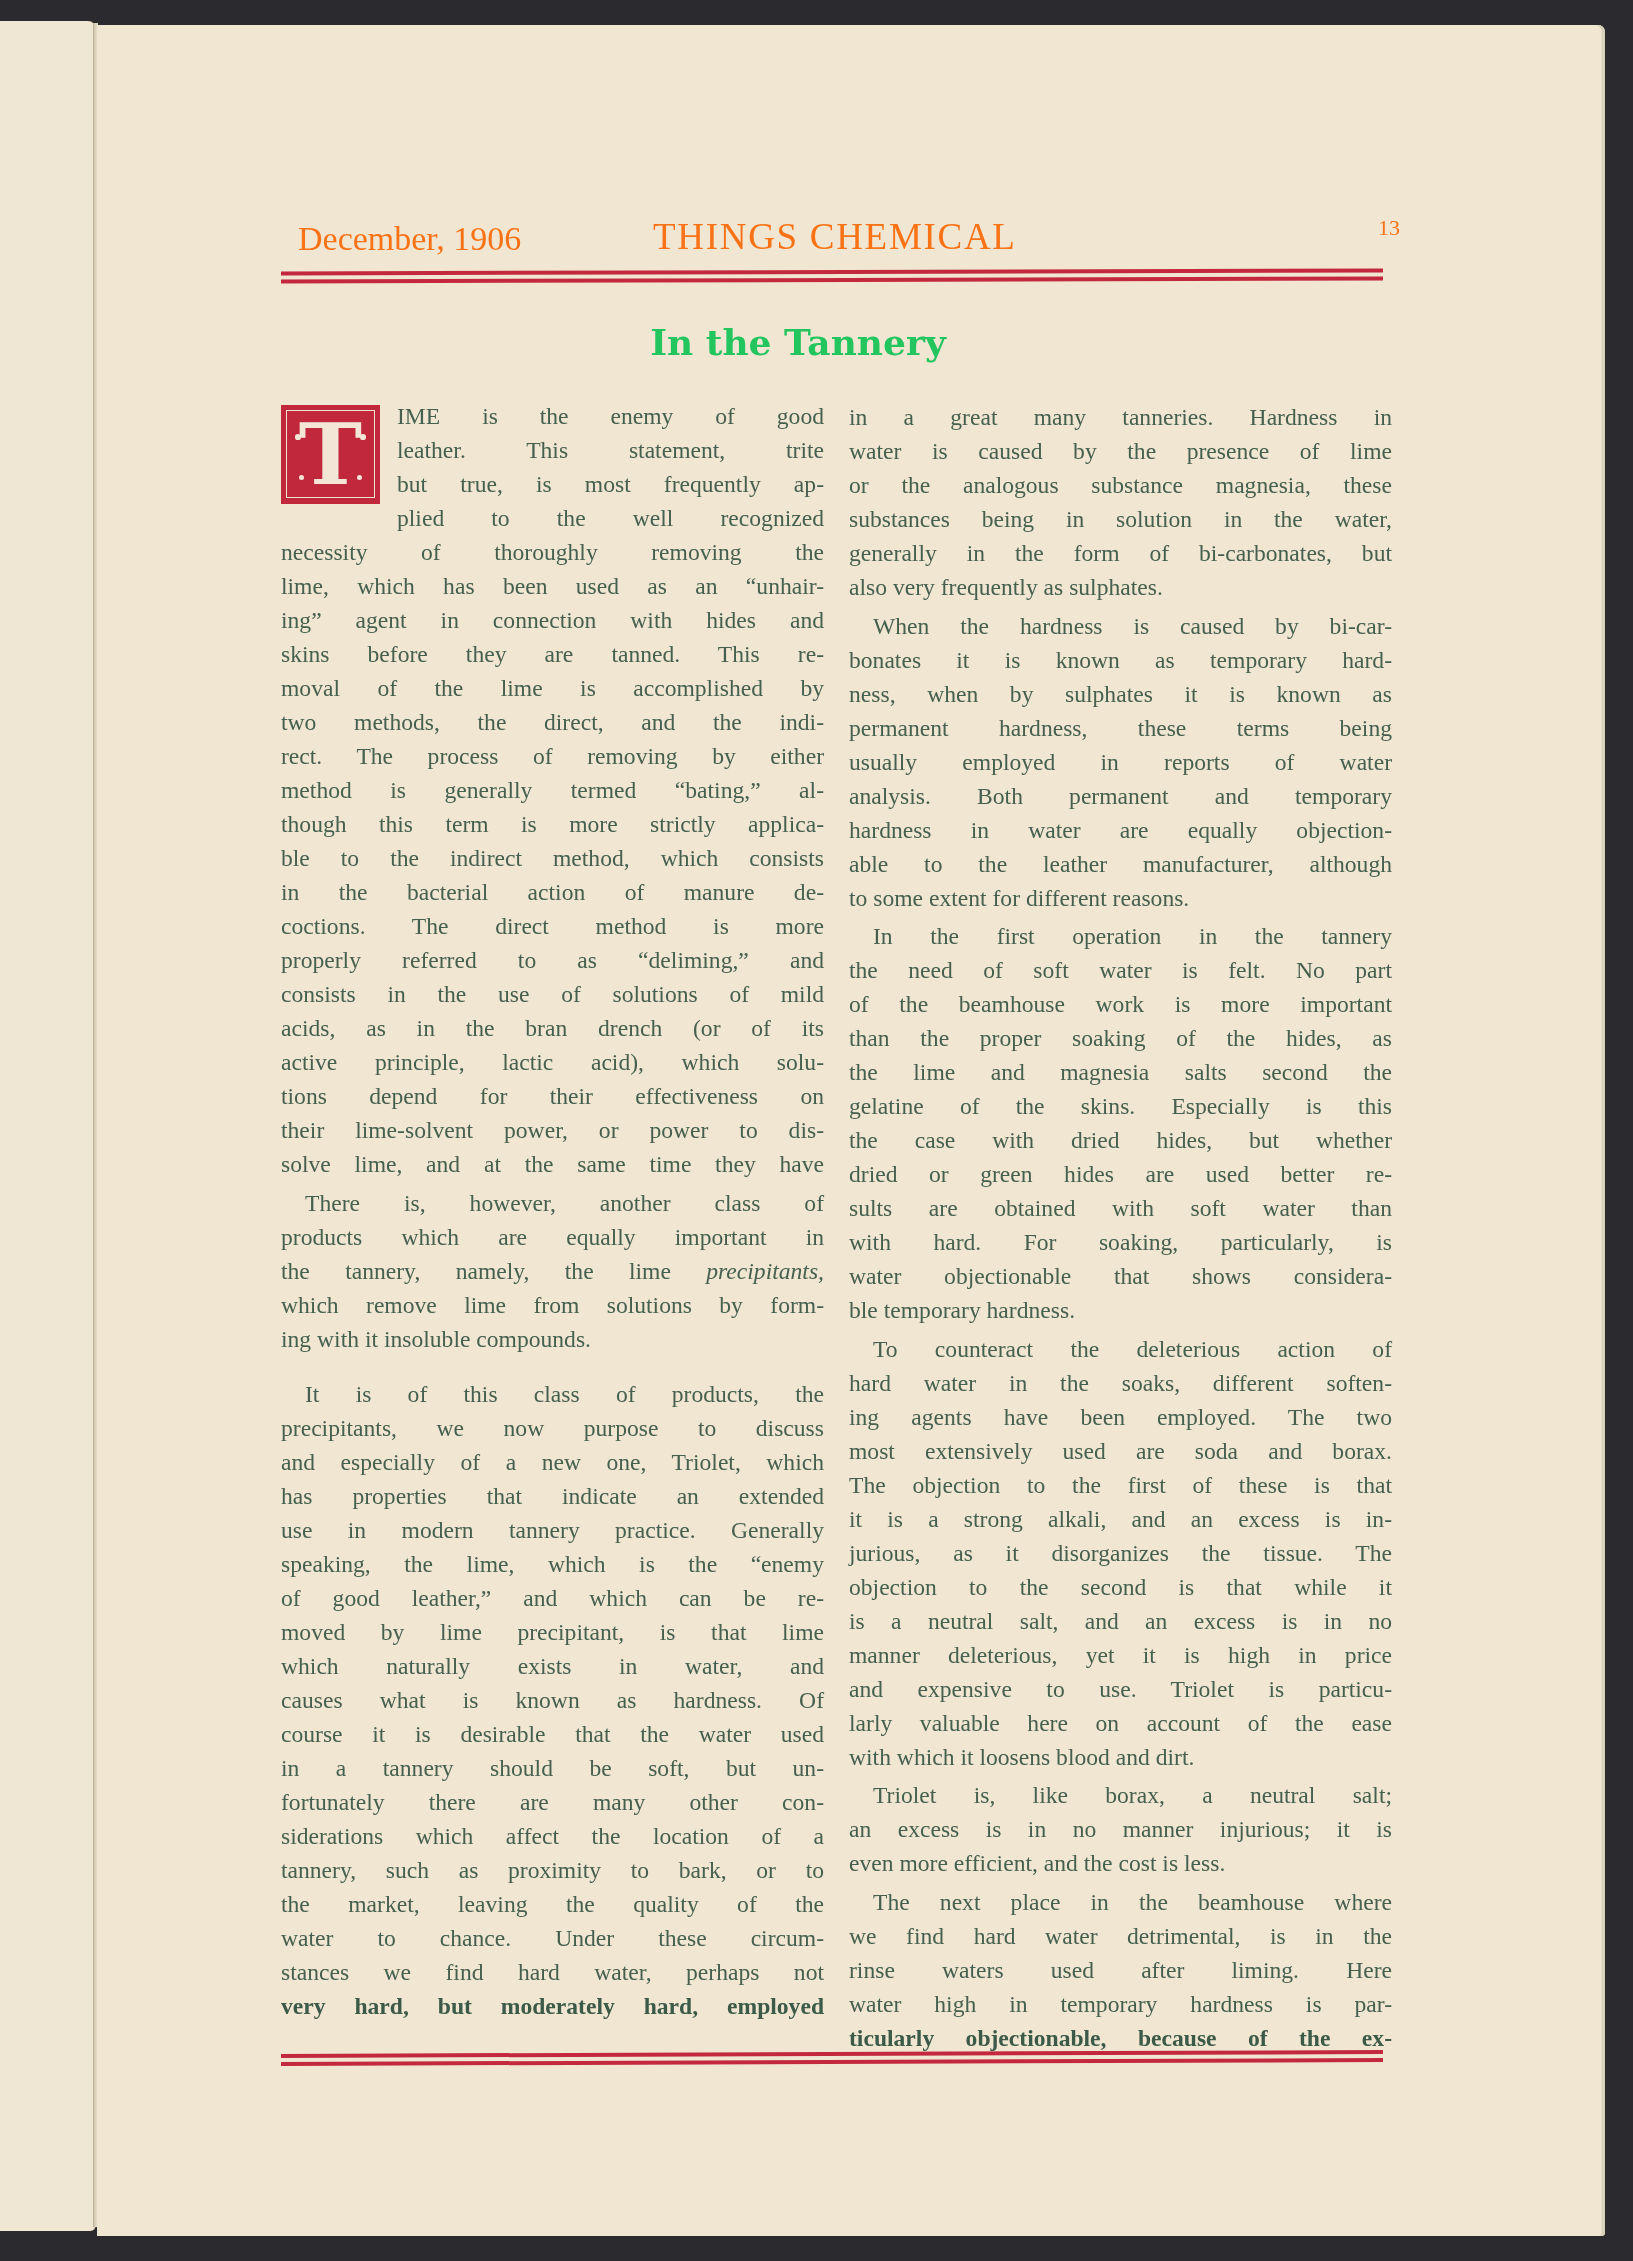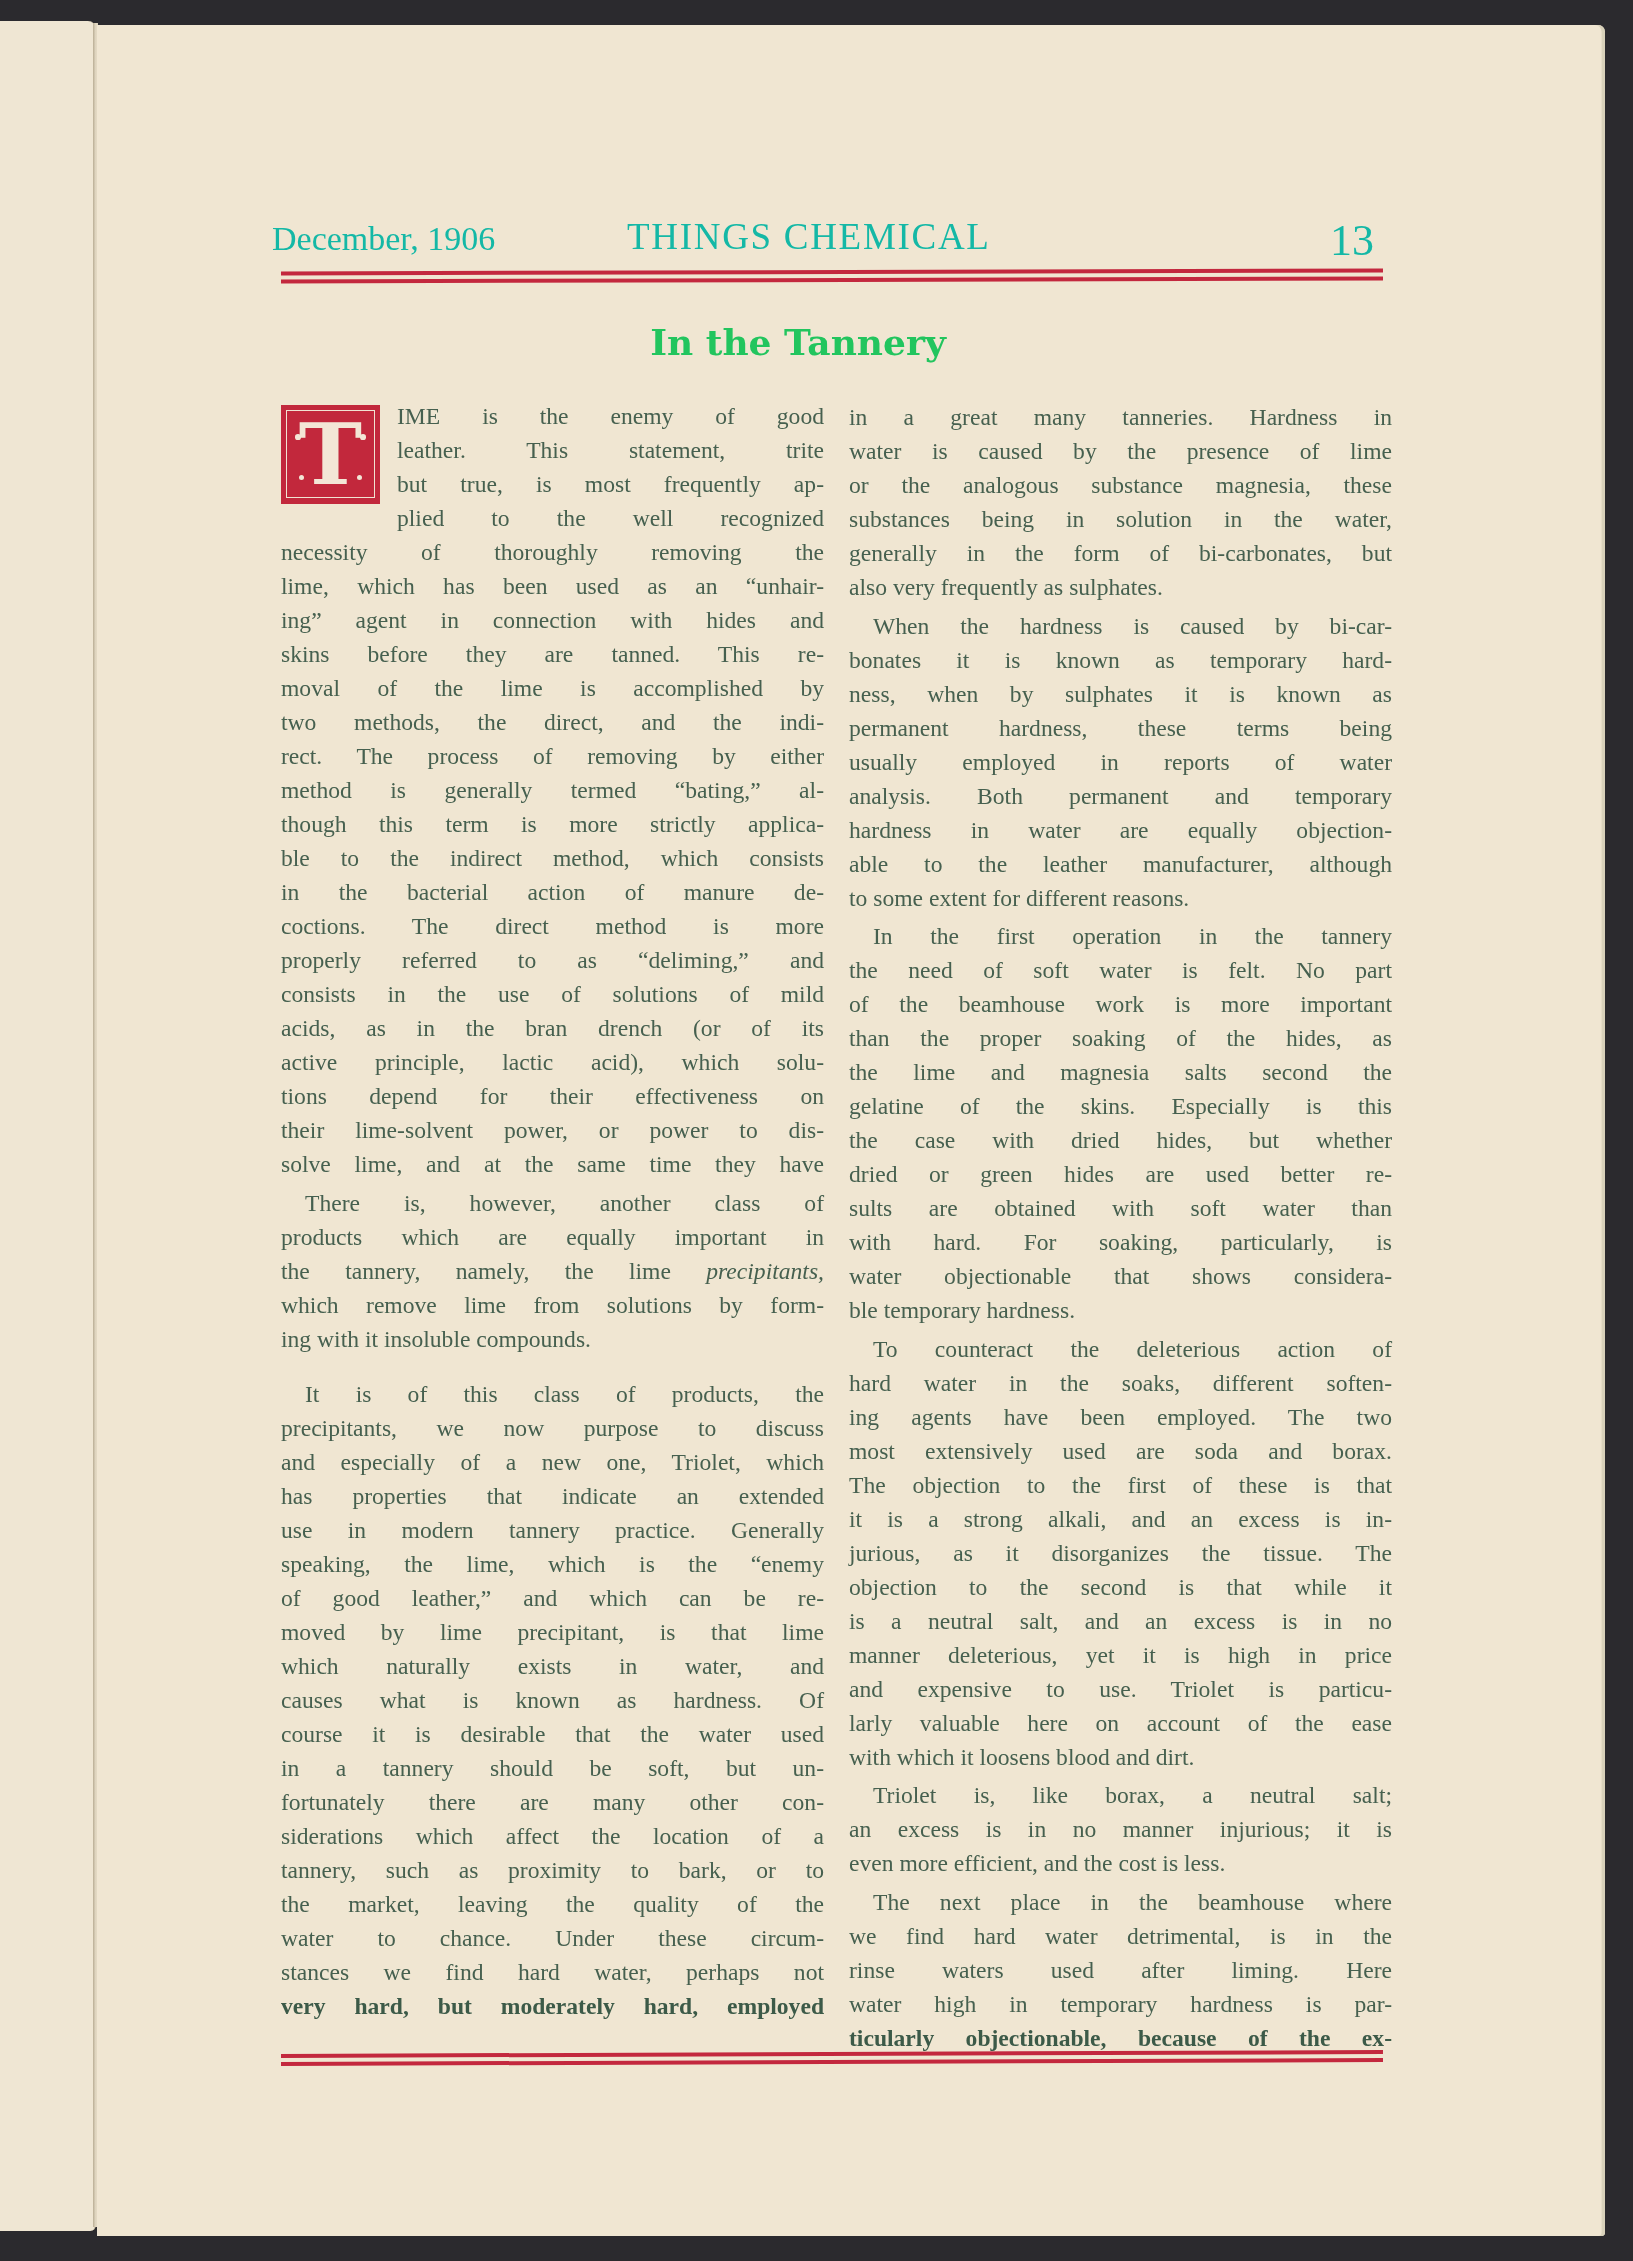--- a/index.html
+++ b/index.html
@@ -18,26 +18,26 @@
     background:linear-gradient(90deg,#b9ad94,#e6dcc7 60%,#d8ccb4);
   }
   .page {
     position:absolute; left:97px; top:25px; width:1508px; height:2211px;
     background:#f0e6d2;
     border-top-right-radius:6.8px; border-bottom-right-radius:3.4px;
     box-shadow: inset -3.4px 0 0 #d9d2bb;
   }
   .content { position:absolute; left:281px; top:0; width:1102px; }
   .running-head {
-    position:absolute; top:215px; left:272px; width:1102px; height:45px;
-    color:#14b8a6; font-size:34px;
+    position:absolute; top:215px; left:298px; width:1102px; height:45px;
+    color:#f97316; font-size:34px;
   }
   .rh-date { position:absolute; left:0; top:4.5px; font-size:34px; }
   .rh-title { position:absolute; left:355px; top:0; font-size:37px; letter-spacing:1.7px; }
-  .rh-num { position:absolute; right:0; top:0; font-size:44px;margin-left:15px; }
+  .rh-num { position:absolute; right:0; top:0; font-size:22px;margin-left:15px; }
   .rule {
     position:absolute; left:281px; width:1102px; height:13.6px;
   }
   .rule::before, .rule::after {
     content:""; position:absolute; left:0; right:0; height:4px; background:#c3283e;
   }
   .rule::before { top:0; }
   .rule::after { top:8px; }
   .rule.top { top:270px; transform:rotate(-0.15deg); }
   .rule.bottom { top:2052px; transform:rotate(-0.2deg); }

